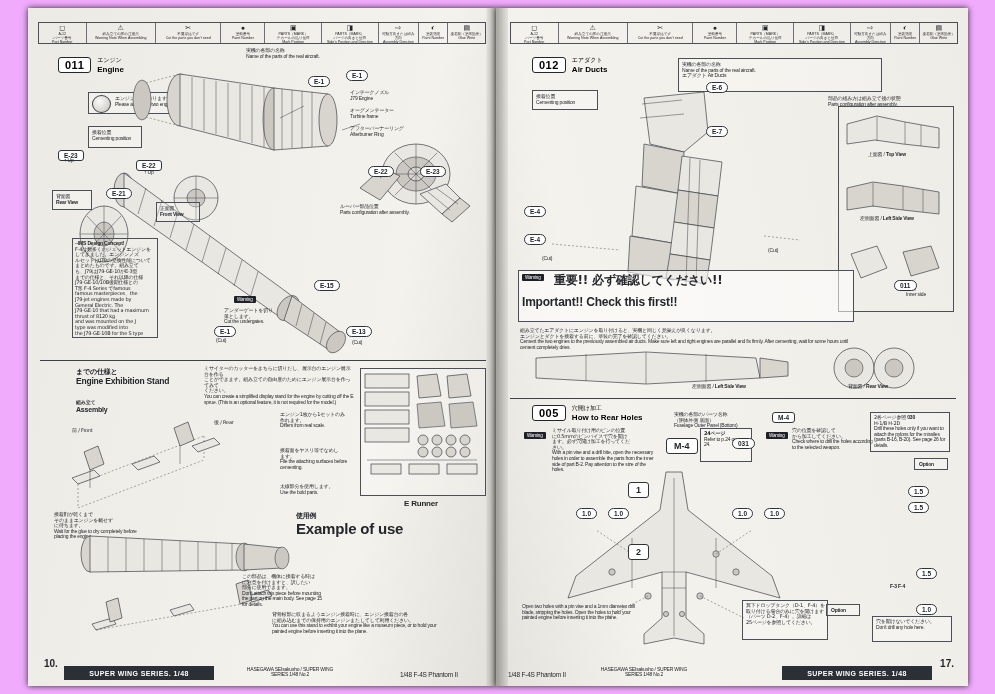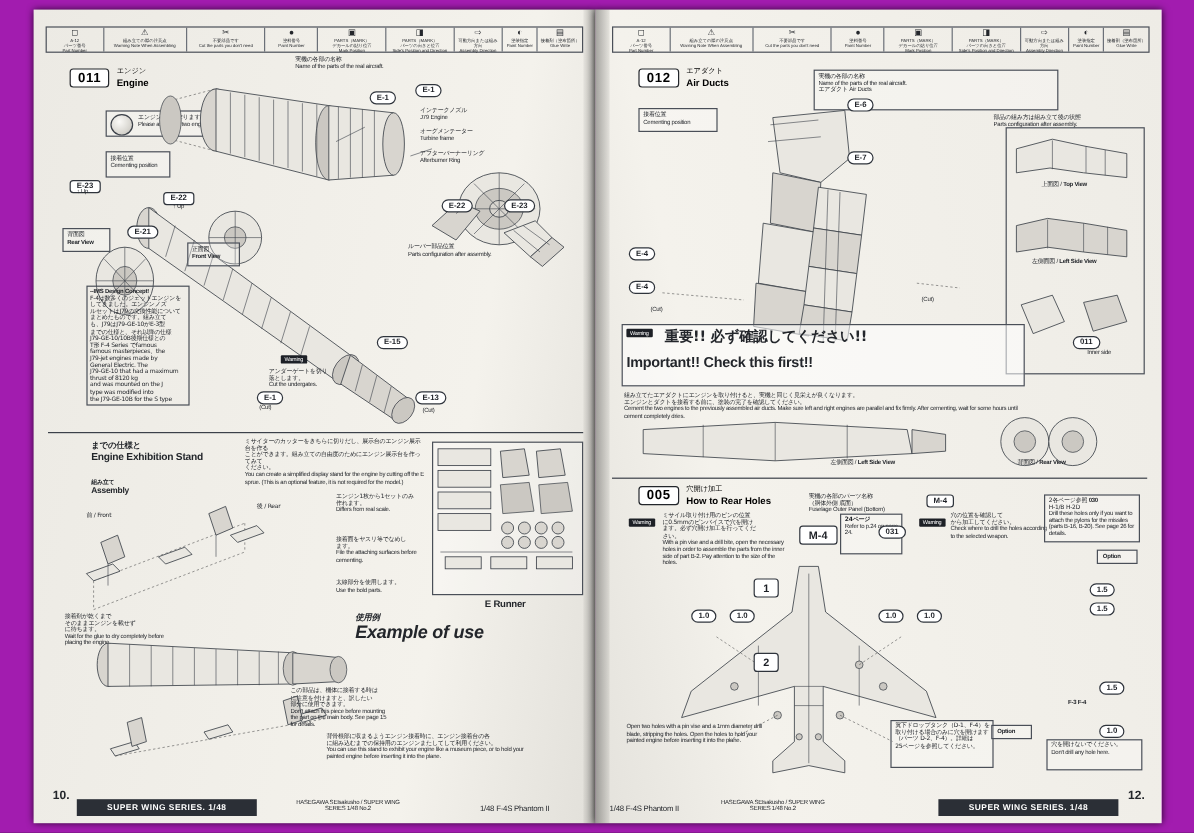--- a/index.html
+++ b/index.html
@@ -1,17 +1,17 @@
 <!DOCTYPE html>
 <html><head>
 <meta charset="utf-8">
 <style>
   html,body{margin:0;padding:0;background:#1a1a1a;}
   body{width:995px;height:694px;overflow:hidden;font-family:"Liberation Sans",sans-serif;}
-  .page{position:absolute;inset:0;background:#a21caf;}
+  .page{position:absolute;inset:0;background:#f0abfc;}
 
   
   .spread{position:absolute;left:28px;top:8px;width:940px;height:678px;}
   .leaf{position:absolute;top:0;height:678px;background:#f2efe9;box-shadow:0 0 6px rgba(0,0,0,.8);}
   .leaf.left{left:0;width:468px;background:linear-gradient(100deg,#eceae4 0%,#f4f2ec 72%,#e2e0da 100%);}
   .leaf.right{left:468px;width:472px;background:linear-gradient(78deg,#e4e2dc 0%,#f4f2ec 26%,#eeece6 100%);}
   .gutter{position:absolute;left:458px;top:0;width:22px;height:678px;
     background:linear-gradient(90deg,rgba(0,0,0,.03),rgba(0,0,0,.30),rgba(0,0,0,.06));}
   .hair{position:absolute;background:#3b4049;}
 
@@ -336,21 +336,21 @@
         <span class="jp" style="white-space:pre-line">エンジン1枚から1セットのみ
 作れます。</span><br>
         <span>Differs from real scale.</span>
       </div>
       <div class="lbl" style="left:252px;top:440px;width:74px;">
         <span class="jp" style="white-space:pre-line">接着面をヤスリ等でなめし
 ます。</span><br>
         <span>File the attaching surfaces before cementing.</span>
       </div>
 
-      <div class="lbl ttl" style="left:268px;top:504px;font-size:7px;font-style:italic;">
+      <div class="lbl ttl" style="left:268px;top:504px;font-size:7px;">
         <span class="jp">使用例</span><br>
         <span style="font-size:15px">Example of use</span>
       </div>
 
       <svg width="300" height="86" style="left:40px;top:510px;">
         <ellipse class="fill-b" cx="22" cy="36" rx="9" ry="18"></ellipse>
         <path class="fill-a" d="M22 18 L176 26 L176 52 L22 54 Z"></path>
         <g class="l2">
             <path d="M40 19 L40 54 M58 20 L58 54 M76 21 L76 53 M94 22 L94 53 M112 23 L112 53 M130 24 L130 53 M148 25 L148 53 M164 25 L164 52"></path>
           </g>
@@ -656,20 +656,20 @@
           <span class="jp">穴を開けないでください。</span><br>
           <span>Don't drill any hole here.</span>
         </div>
       </div>
       <div class="bx" style="left:330px;top:596px;width:34px;height:12px;">
         <div class="lbl ttl" style="left:4px;top:3px;">Option</div>
       </div>
       <div class="lbl ttl" style="left:394px;top:576px;">F-3 F-4</div>
 
       <div class="footbar" style="right:36px;bottom:6px;width:150px;">SUPER WING SERIES. 1/48</div>
-      <div class="pg" style="right:14px;">12.</div>
+      <div class="pg" style="right:14px;">17.</div>
       <div class="lbl" style="left:100px;bottom:8px;width:96px;text-align:center;">HASEGAWA SEIsakusho / SUPER WING SERIES  1/48 No.2</div>
       <div class="lbl" style="left:12px;bottom:8px;font-size:6.5px;">1/48  F-4S Phantom II</div>
     </div>
 
     <div class="gutter"></div>
   </div>
 </div>
 
 </body></html>

